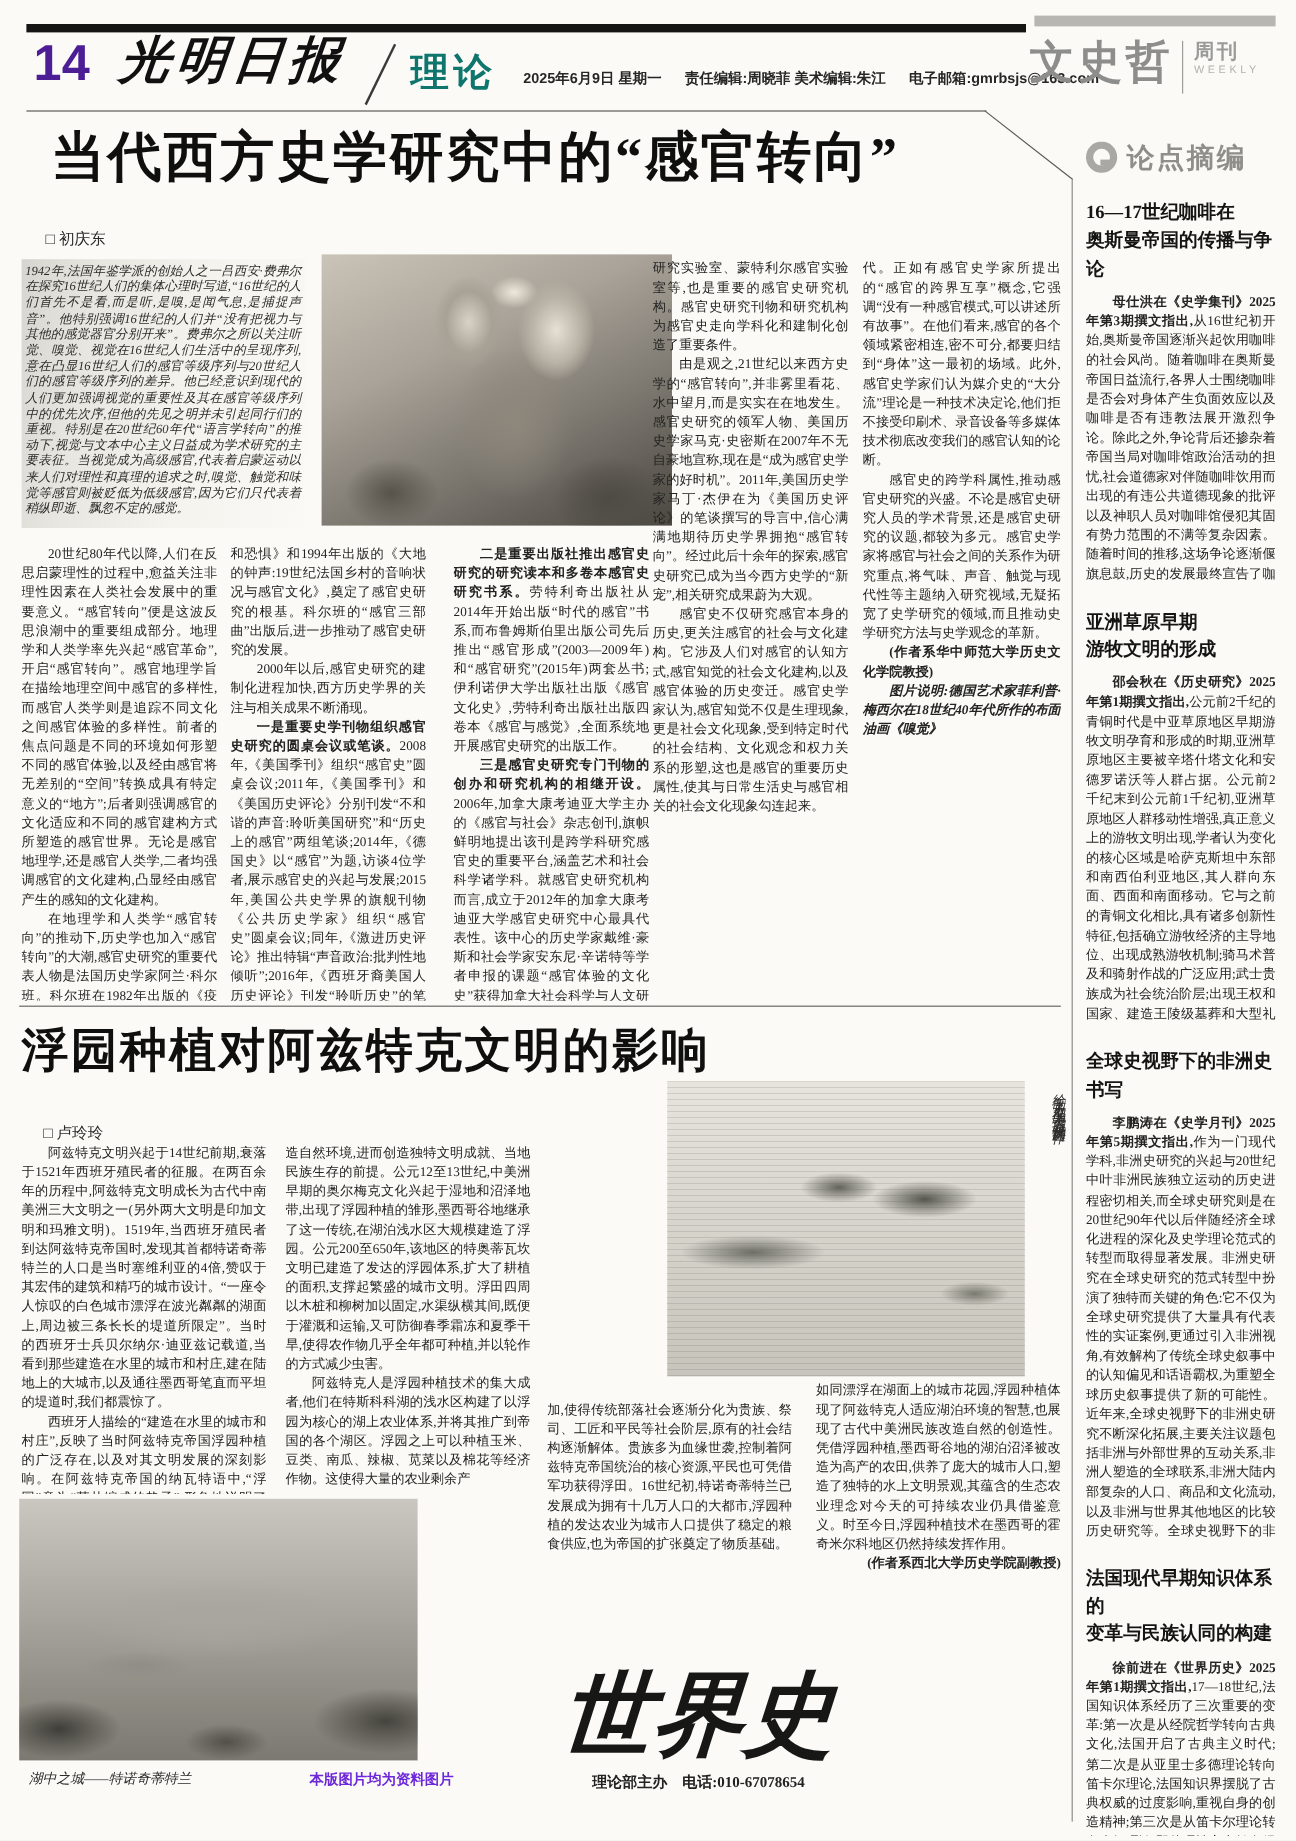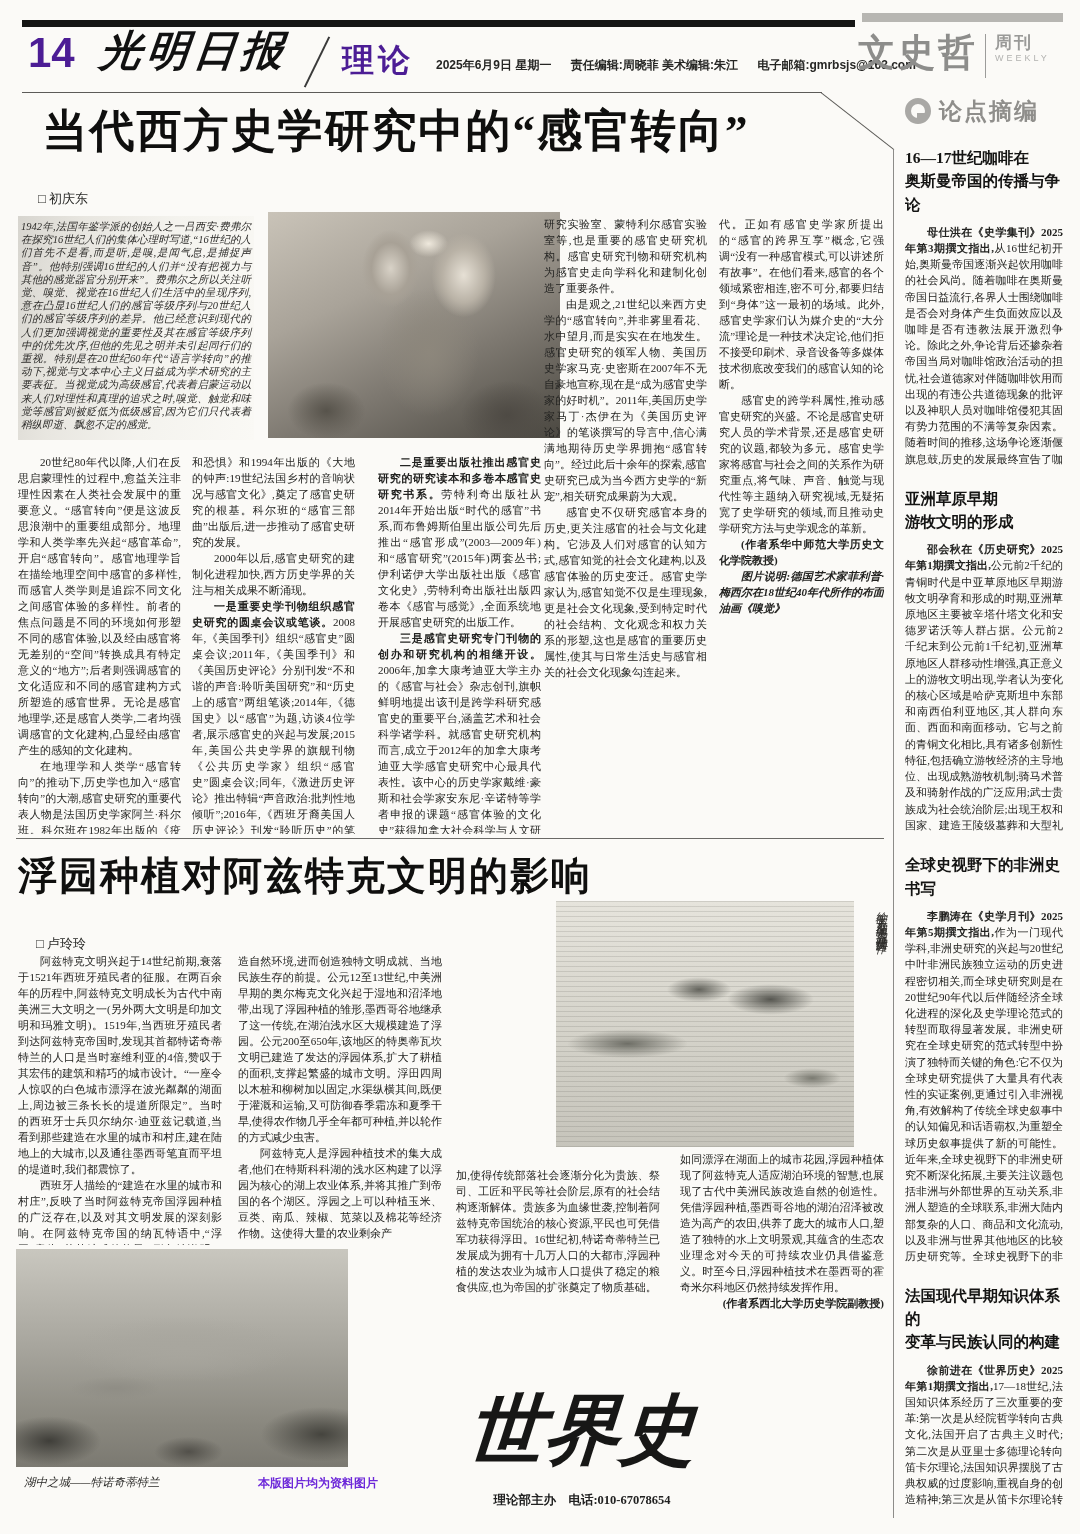--- a/index.html
+++ b/index.html
@@ -10,21 +10,21 @@
   p.cont{text-indent:0;}
   .b{font-weight:bold;}
 
   
   .bar-black{left:22px;top:20px;width:833px;height:7px;background:#151514;}
   .bar-gray{left:862px;top:13px;width:201px;height:9px;background:#b7b6b2;}
   .pageno{left:28px;top:32px;font:bold 42px/1 "Liberation Sans",sans-serif;color:#4c1d95;}
   .papername{left:100px;top:30px;font-style:italic;font-weight:900;font-size:42px;line-height:1;
              letter-spacing:5px;color:#111;transform:skewX(-6deg);}
   .mh-slash{left:316px;top:34px;width:2px;height:56px;background:#3a3a3a;transform:rotate(26deg);}
-  .section{left:342px;top:44px;font:bold 32px/1 "Liberation Sans",sans-serif;color:#4c1d95;letter-spacing:4px;}
+  .section{left:342px;top:44px;font:bold 32px/1 "Liberation Sans",sans-serif;color:#0f766e;letter-spacing:4px;}
   .dateline{left:436px;top:58px;font:bold 12px/1.2 "Liberation Sans",sans-serif;color:#262624;}
   .dateline span{margin-right:16px;}
   .weekly{left:858px;top:34px;display:flex;align-items:flex-start;}
   .weekly-cn{font-weight:bold;font-size:37px;line-height:1;color:#8d8d8b;letter-spacing:3px;}
   .weekly-div{width:1px;height:44px;background:#9c9c9a;margin:0 9px 0 7px;}
   .weekly-sub{font-size:17px;line-height:1.1;color:#9a9a98;font-weight:bold;letter-spacing:2px;}
   .weekly-en{font-size:9px;color:#b2b2b0;letter-spacing:3px;font-family:"Liberation Sans",sans-serif;}
   .rule-h{left:22px;top:92px;width:800px;height:1px;background:#5c5b58;}
   .rule-diag{left:821px;top:92px;width:93px;height:1px;background:#5c5b58;transform:rotate(38deg);transform-origin:left top;}
   .rule-v{left:893px;top:150px;width:1px;height:1368px;background:#8d8c89;}
@@ -83,25 +83,25 @@
       radial-gradient(ellipse 72px 34px at 10% 88%,#3f3e39 0%,rgba(63,62,57,0) 72%),
       radial-gradient(ellipse 84px 38px at 92% 85%,#45443e 0%,rgba(69,68,62,0) 72%),
       radial-gradient(ellipse 46px 20px at 52% 93%,#52504a 0%,rgba(82,80,74,0) 75%),
       radial-gradient(ellipse 150px 44px at 50% 46%,#a8a69e 0%,rgba(168,166,158,0) 75%),
       radial-gradient(ellipse 60px 16px at 30% 64%,#8f8d85 0%,rgba(143,141,133,0) 75%),
       linear-gradient(#c9c7bf 0%,#a7a59d 45%,#8a887f 80%,#7b7971 100%);}
   .lakecap{left:8px;top:630px;font-size:11.5px;font-style:italic;color:#2b2a28;}
   .photonote{left:242px;top:630px;font-weight:bold;font-size:12px;color:#6d28d9;}
   .world{left:416px;top:544px;width:300px;text-align:center;font-weight:900;font-style:italic;
          font-size:76px;line-height:1.1;color:#171716;transform:skewX(-4deg);}
-  .organizer{left:416px;top:647px;width:300px;text-align:center;font-weight:bold;font-size:12.5px;color:#222;}
+  .organizer{left:416px;top:632px;width:300px;text-align:center;font-weight:bold;font-size:12.5px;color:#222;}
   .credit-right{text-align:right;text-indent:0;}
 
   
-  .digest{left:905px;top:98px;width:158px;height:1412px;overflow:hidden;}
+  .digest{left:905px;top:118px;width:158px;height:1412px;overflow:hidden;}
   .d-head{display:flex;align-items:center;margin-bottom:22px;}
   .d-logo{width:26px;height:26px;border:6px solid #a9a8a5;border-radius:50%;box-sizing:border-box;
           position:relative;margin-right:8px;}
   .d-logo::after{content:"";position:absolute;right:-2px;top:9px;width:10px;height:5px;background:#a9a8a5;}
   .d-head-label{font:bold 23px/1 "Liberation Sans",sans-serif;color:#8f8e8b;letter-spacing:2px;}
   .d-title{font-weight:bold;font-size:15.5px;line-height:1.5;color:#141413;margin-bottom:8px;}
   .d-title span{display:block;}
   .d-body{font-size:11px;line-height:16.2px;text-align:justify;overflow:hidden;overflow-wrap:anywhere;
           color:#232321;text-indent:2em;margin-bottom:20px;}
   .mh1{max-height:243px;} .mh2{max-height:292px;} .mh3{max-height:356px;} .mh4{max-height:324px;}

